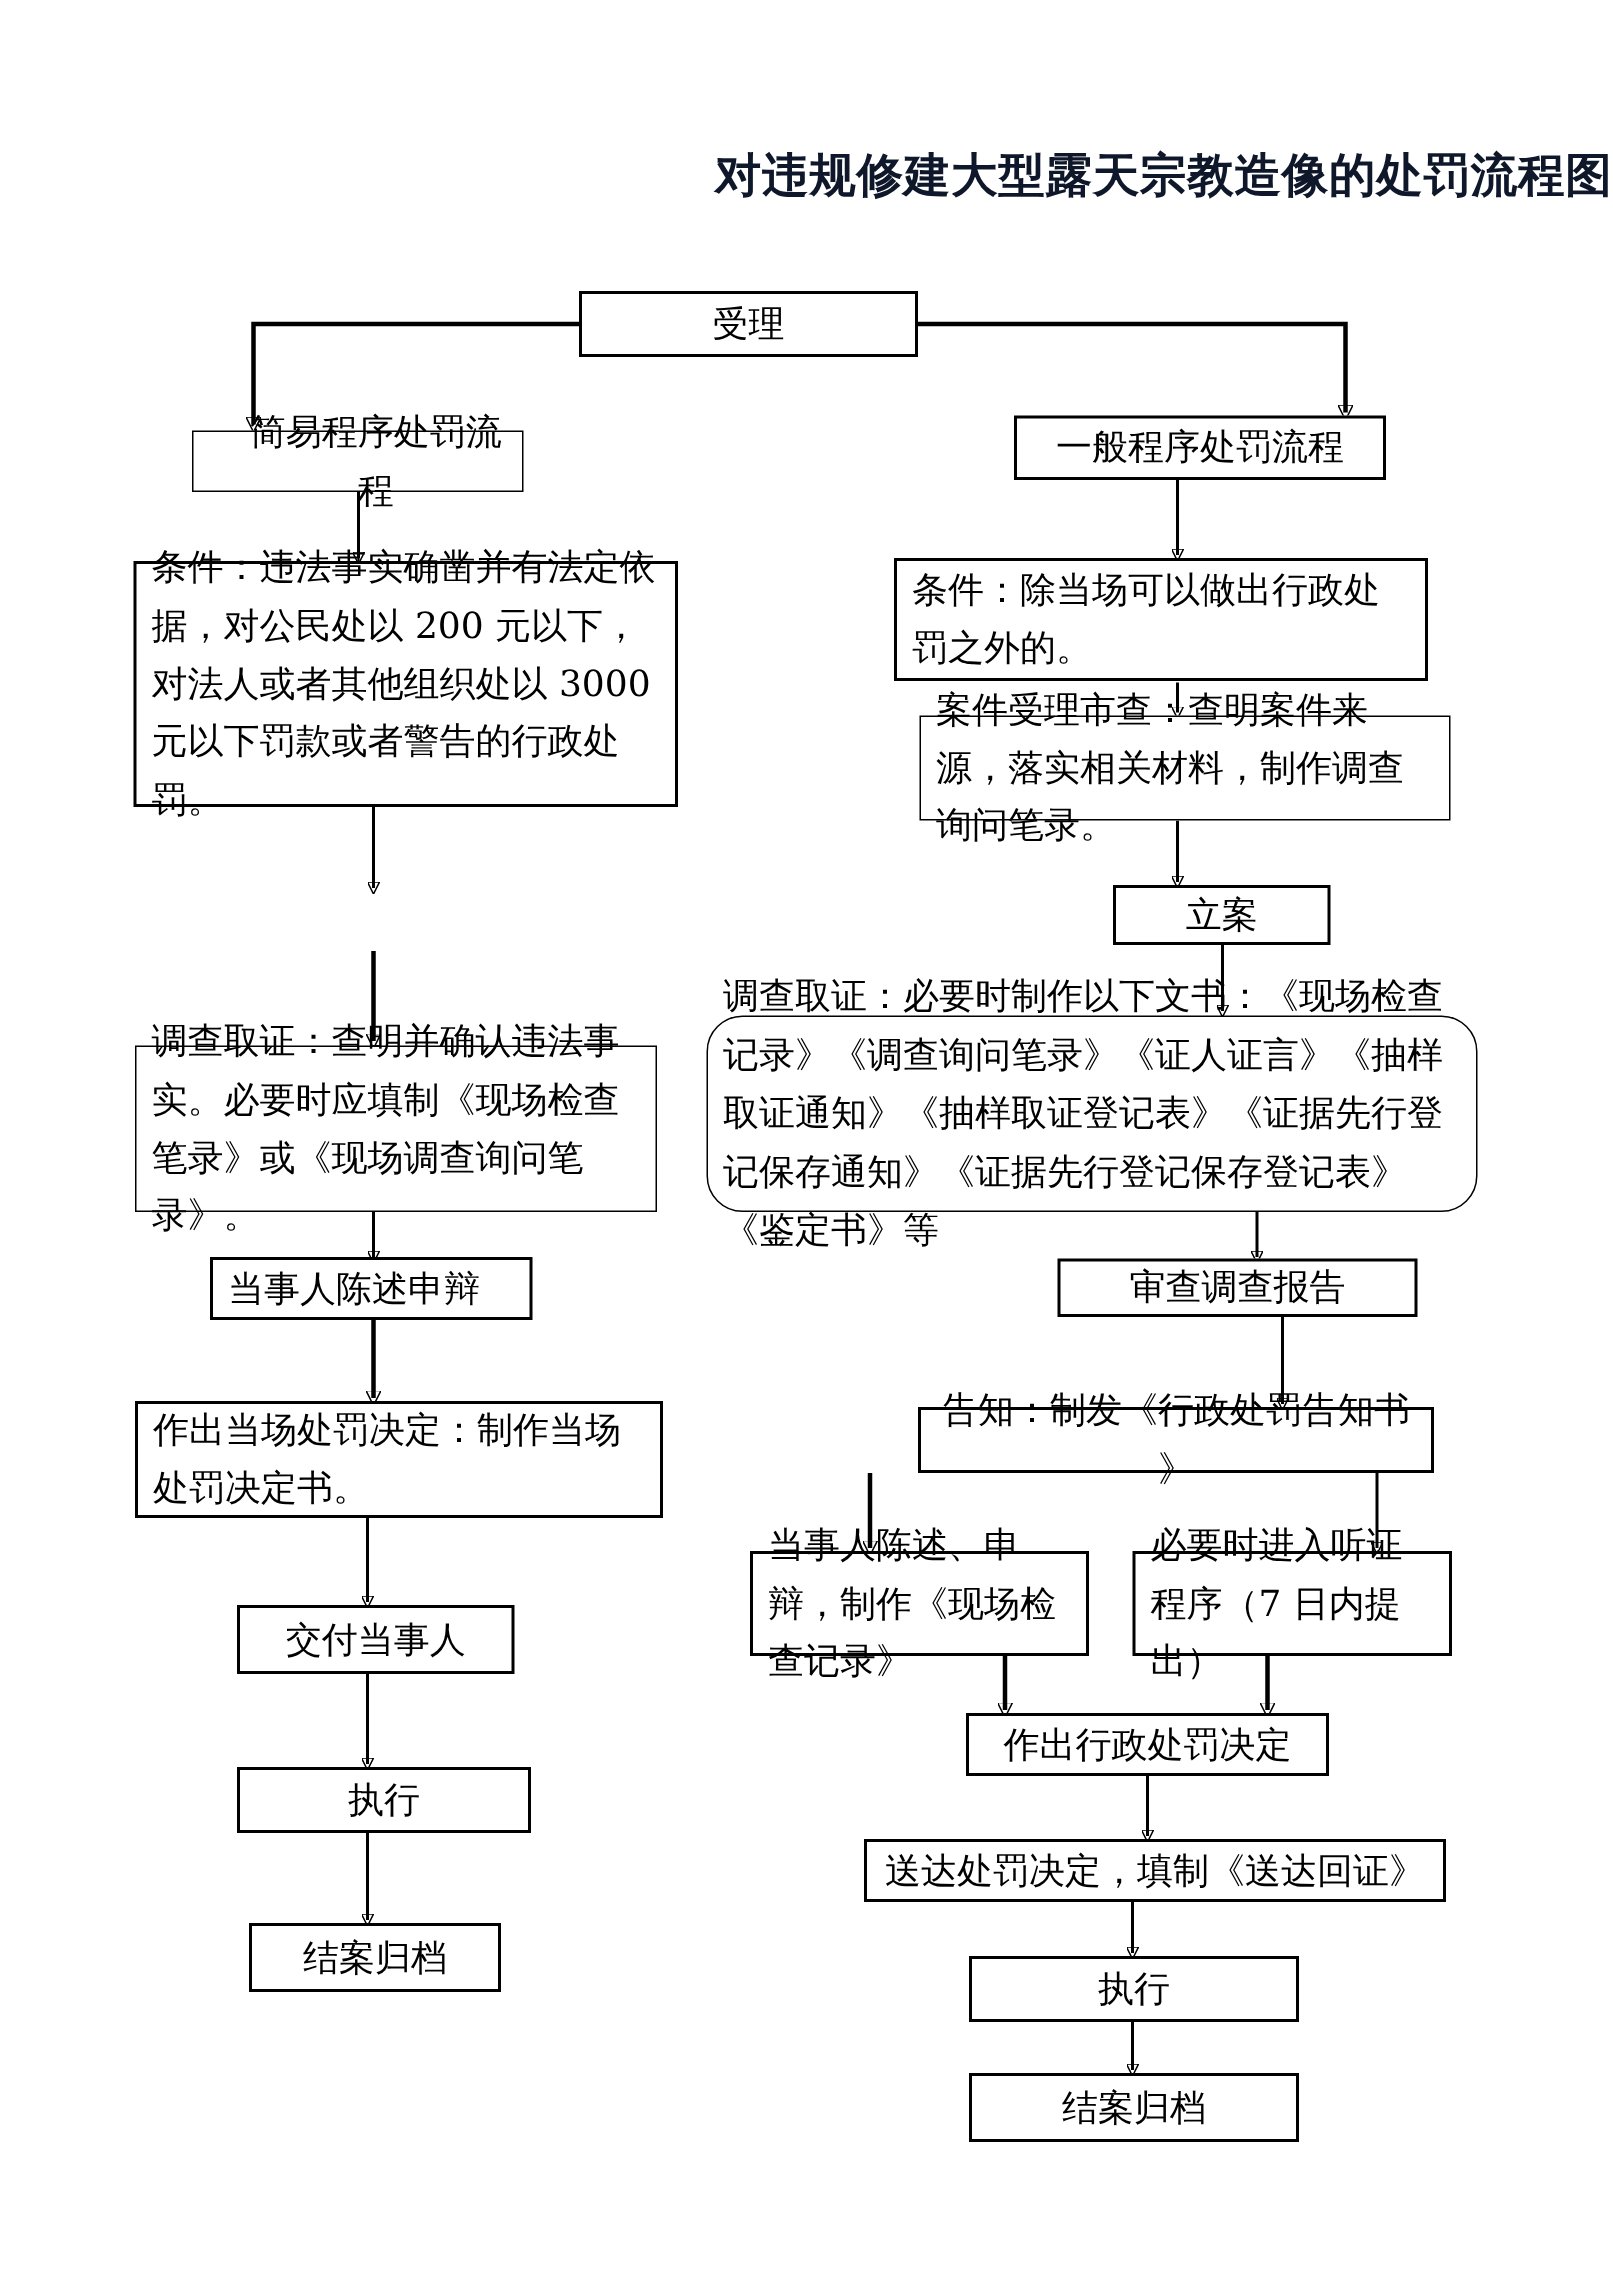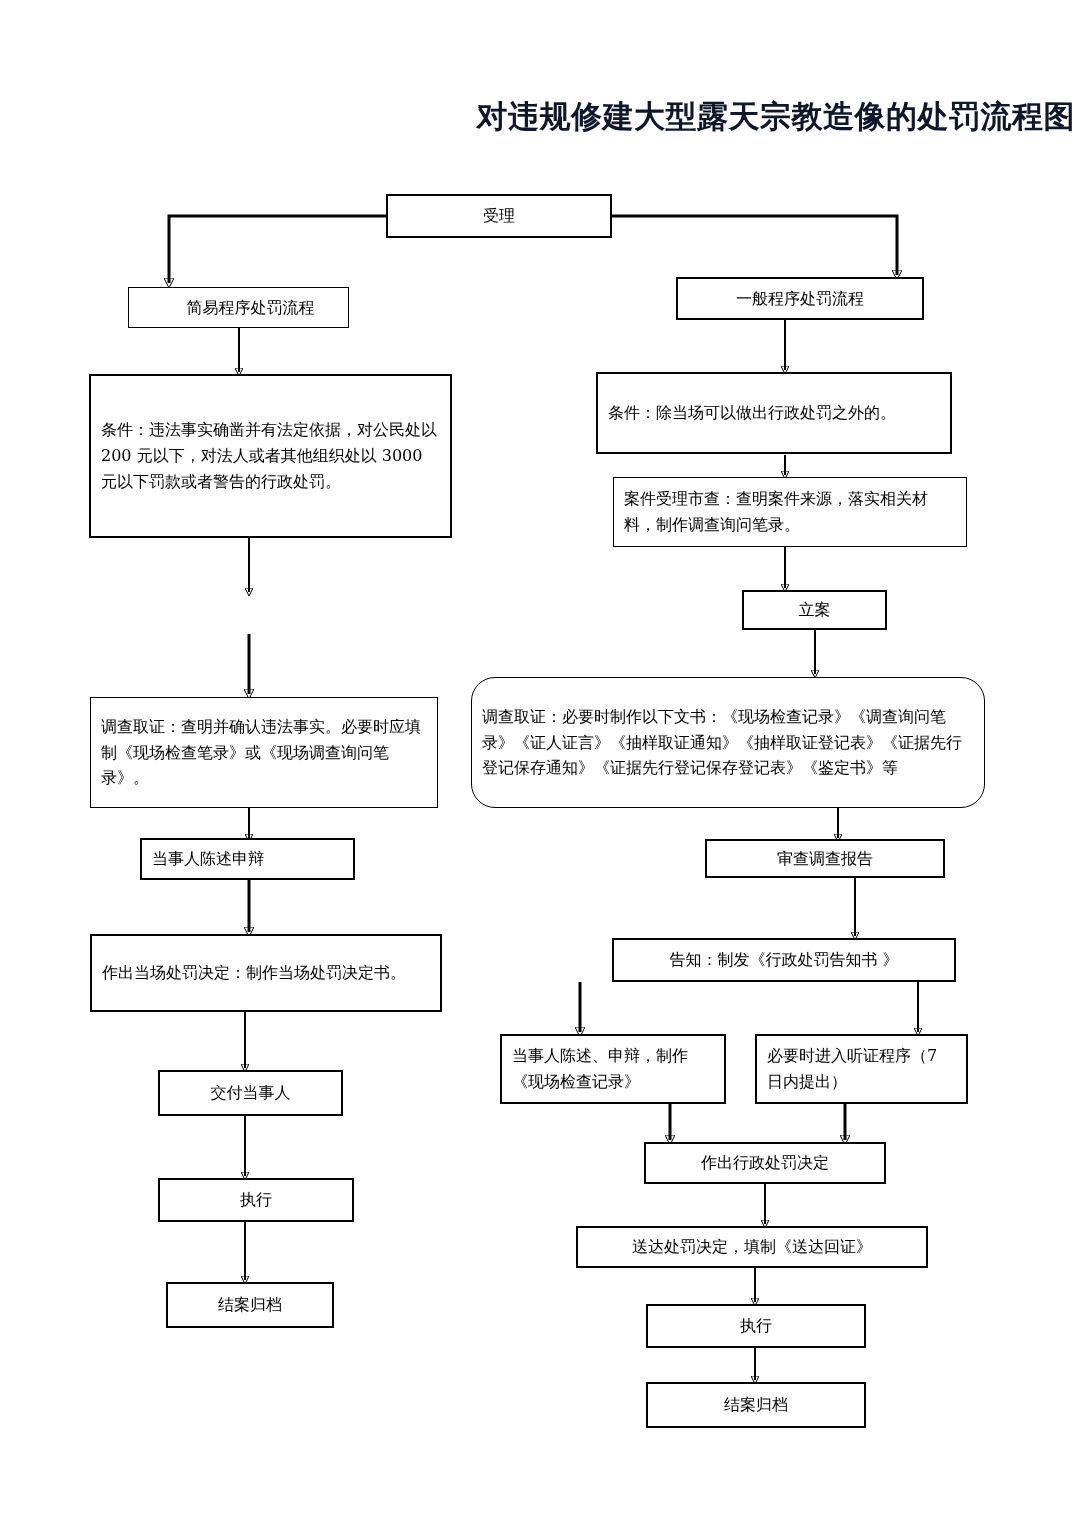--- a/index.html
+++ b/index.html
@@ -27,21 +27,21 @@
     letter-spacing: 0.5px;
     color: #0f172a;
     white-space: nowrap;
   }
   .node {
     position: absolute;
     box-sizing: border-box;
     border: 2px solid #000000;
     background: #ffffff;
     color: #000000;
-    font-size: 16px;
+    font-size: 24px;
     line-height: 1.62;
     display: flex;
     align-items: center;
     z-index: 2;
   }
   .node .txt {
     width: 100%;
     padding: 0 10px;
     box-sizing: border-box;
   }
@@ -176,21 +176,21 @@
   </div>
 
   <div class="node jst" style="left:755px; top:1034px; width:213px; height:70px;">
     <span class="txt">必要时进入听证程序（7 日内提出）</span>
   </div>
 
   <div class="node ctr" style="left:644px; top:1142px; width:242px; height:42px;justify-content:center;">
     <span class="txt">作出行政处罚决定</span>
   </div>
 
-  <div class="node ctr" style="left:576px; top:1226px; width:352px; height:42px;">
+  <div class="node ctr" style="left:576px; top:1226px; width:388px; height:42px;">
     <span class="txt">送达处罚决定，填制《送达回证》</span>
   </div>
 
   <div class="node ctr" style="left:646px; top:1304px; width:220px; height:44px;">
     <span class="txt">执行</span>
   </div>
 
   <div class="node ctr" style="left:646px; top:1382px; width:220px; height:46px;">
     <span class="txt">结案归档</span>
   </div>

